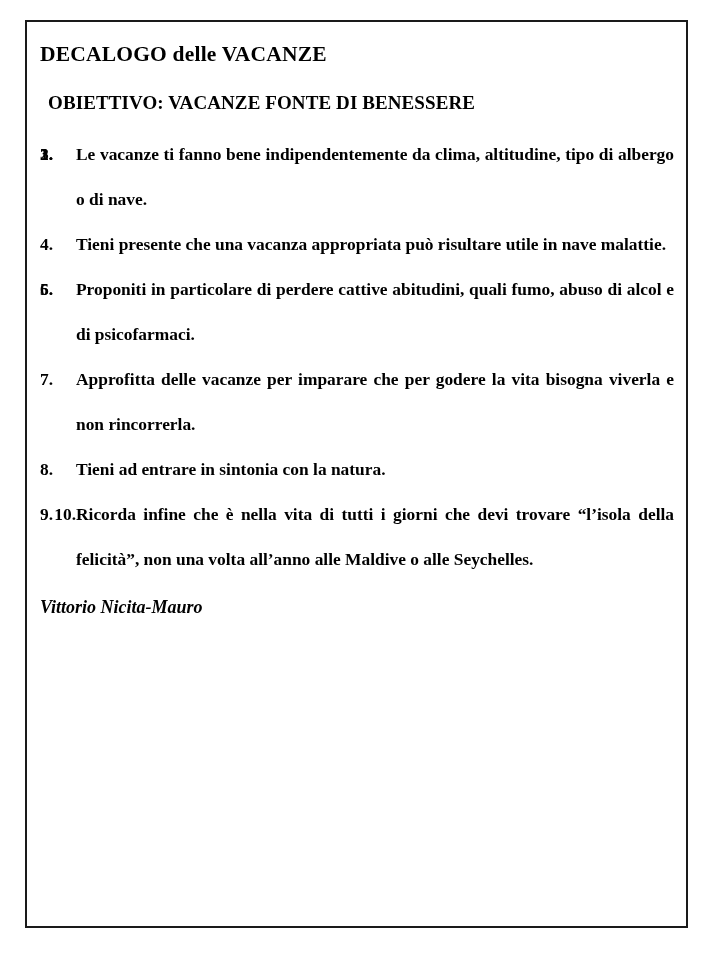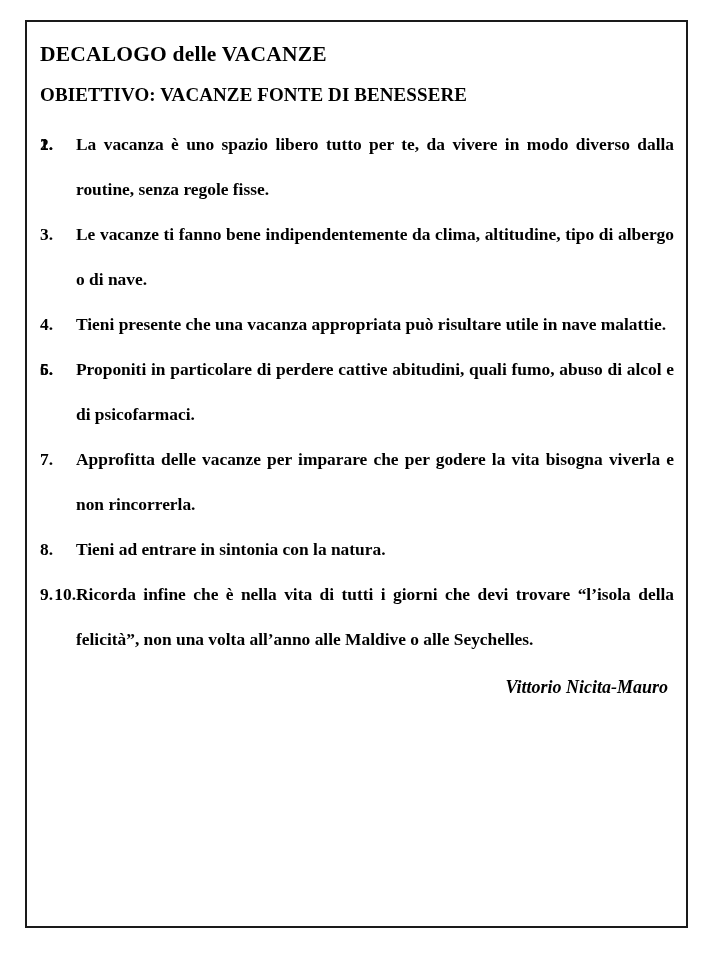--- a/index.html
+++ b/index.html
@@ -48,21 +48,21 @@
     line-height: 40px;
     margin: 0 0 0 0;
     white-space: nowrap;
   }
 
   .doc-subtitle {
     font-size: 19px;
     font-weight: bold;
     letter-spacing: 0.1px;
     line-height: 42px;
-    margin: 0;
+    margin: 8px;
     white-space: nowrap;
   }
 
   
   .decalogue {
     list-style: none;
     margin: 6px 0 0 0;
     padding: 0;
   }
 
@@ -95,41 +95,41 @@
 
   
   .item .marker.tight {
     left: -5px;
     width: 41px;
     text-align: right;
   }
 
   .signature {
     margin: 10px 6px 0 0;
-    text-align: right;
+    text-align: left;
     font-size: 18px;
     font-weight: bold;
     font-style: italic;
     line-height: 30px;
   }
 </style>
 </head>
 <body>
 
 <div id="page">
   <div id="frame">
     <div id="content">
 
       <h1 class="doc-title">DECALOGO delle VACANZE</h1>
 
       <h2 class="doc-subtitle">OBIETTIVO: VACANZE FONTE DI BENESSERE</h2>
 
       <ol class="decalogue" id="decalogue-list">
           <li class="item single-line"><span class="marker">1.</span></li>
-          <li class="item"><span class="marker">2.</span><span class="body">La vacanza è uno spazio libero tutto per te, da vivere in modo diverso dalla routine, senza regole fisse.</span></li>
+          <li class="item"><span class="marker">2.</span></li>
           <li class="item"><span class="marker">3.</span><span class="body">Le vacanze ti fanno bene indipendentemente da clima, altitudine, tipo di albergo o di nave.</span></li>
           <li class="item"><span class="marker">4.</span><span class="body">Tieni presente che una vacanza appropriata può risultare utile in nave malattie.</span></li>
           <li class="item single-line"><span class="marker">5.</span></li>
           <li class="item"><span class="marker">6.</span><span class="body">Proponiti in particolare di perdere cattive abitudini, quali fumo, abuso di alcol e di psicofarmaci.</span></li>
           <li class="item"><span class="marker">7.</span><span class="body">Approfitta delle vacanze per imparare che per godere la vita bisogna viverla e non rincorrerla.</span></li>
           <li class="item single-line"><span class="marker">8.</span><span class="body">Tieni ad entrare in sintonia con la natura.</span></li>
           <li class="item"><span class="marker">9.</span></li>
           <li class="item"><span class="marker tight">10.</span><span class="body">Ricorda infine che è nella vita di tutti i giorni che devi trovare “l’isola della felicità”, non una volta all’anno alle Maldive o alle Seychelles.</span></li>
         </ol>
 

